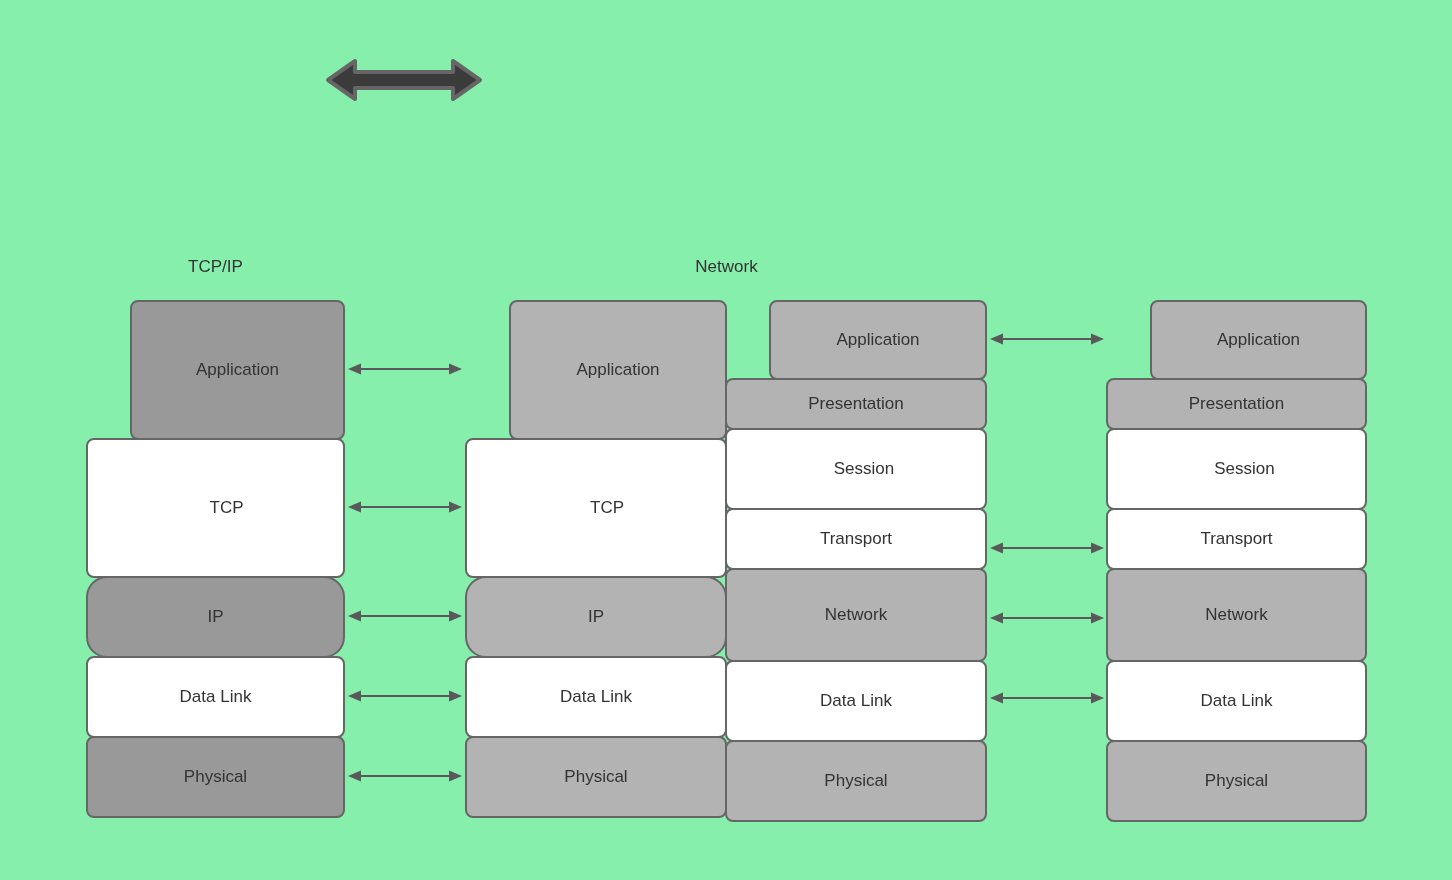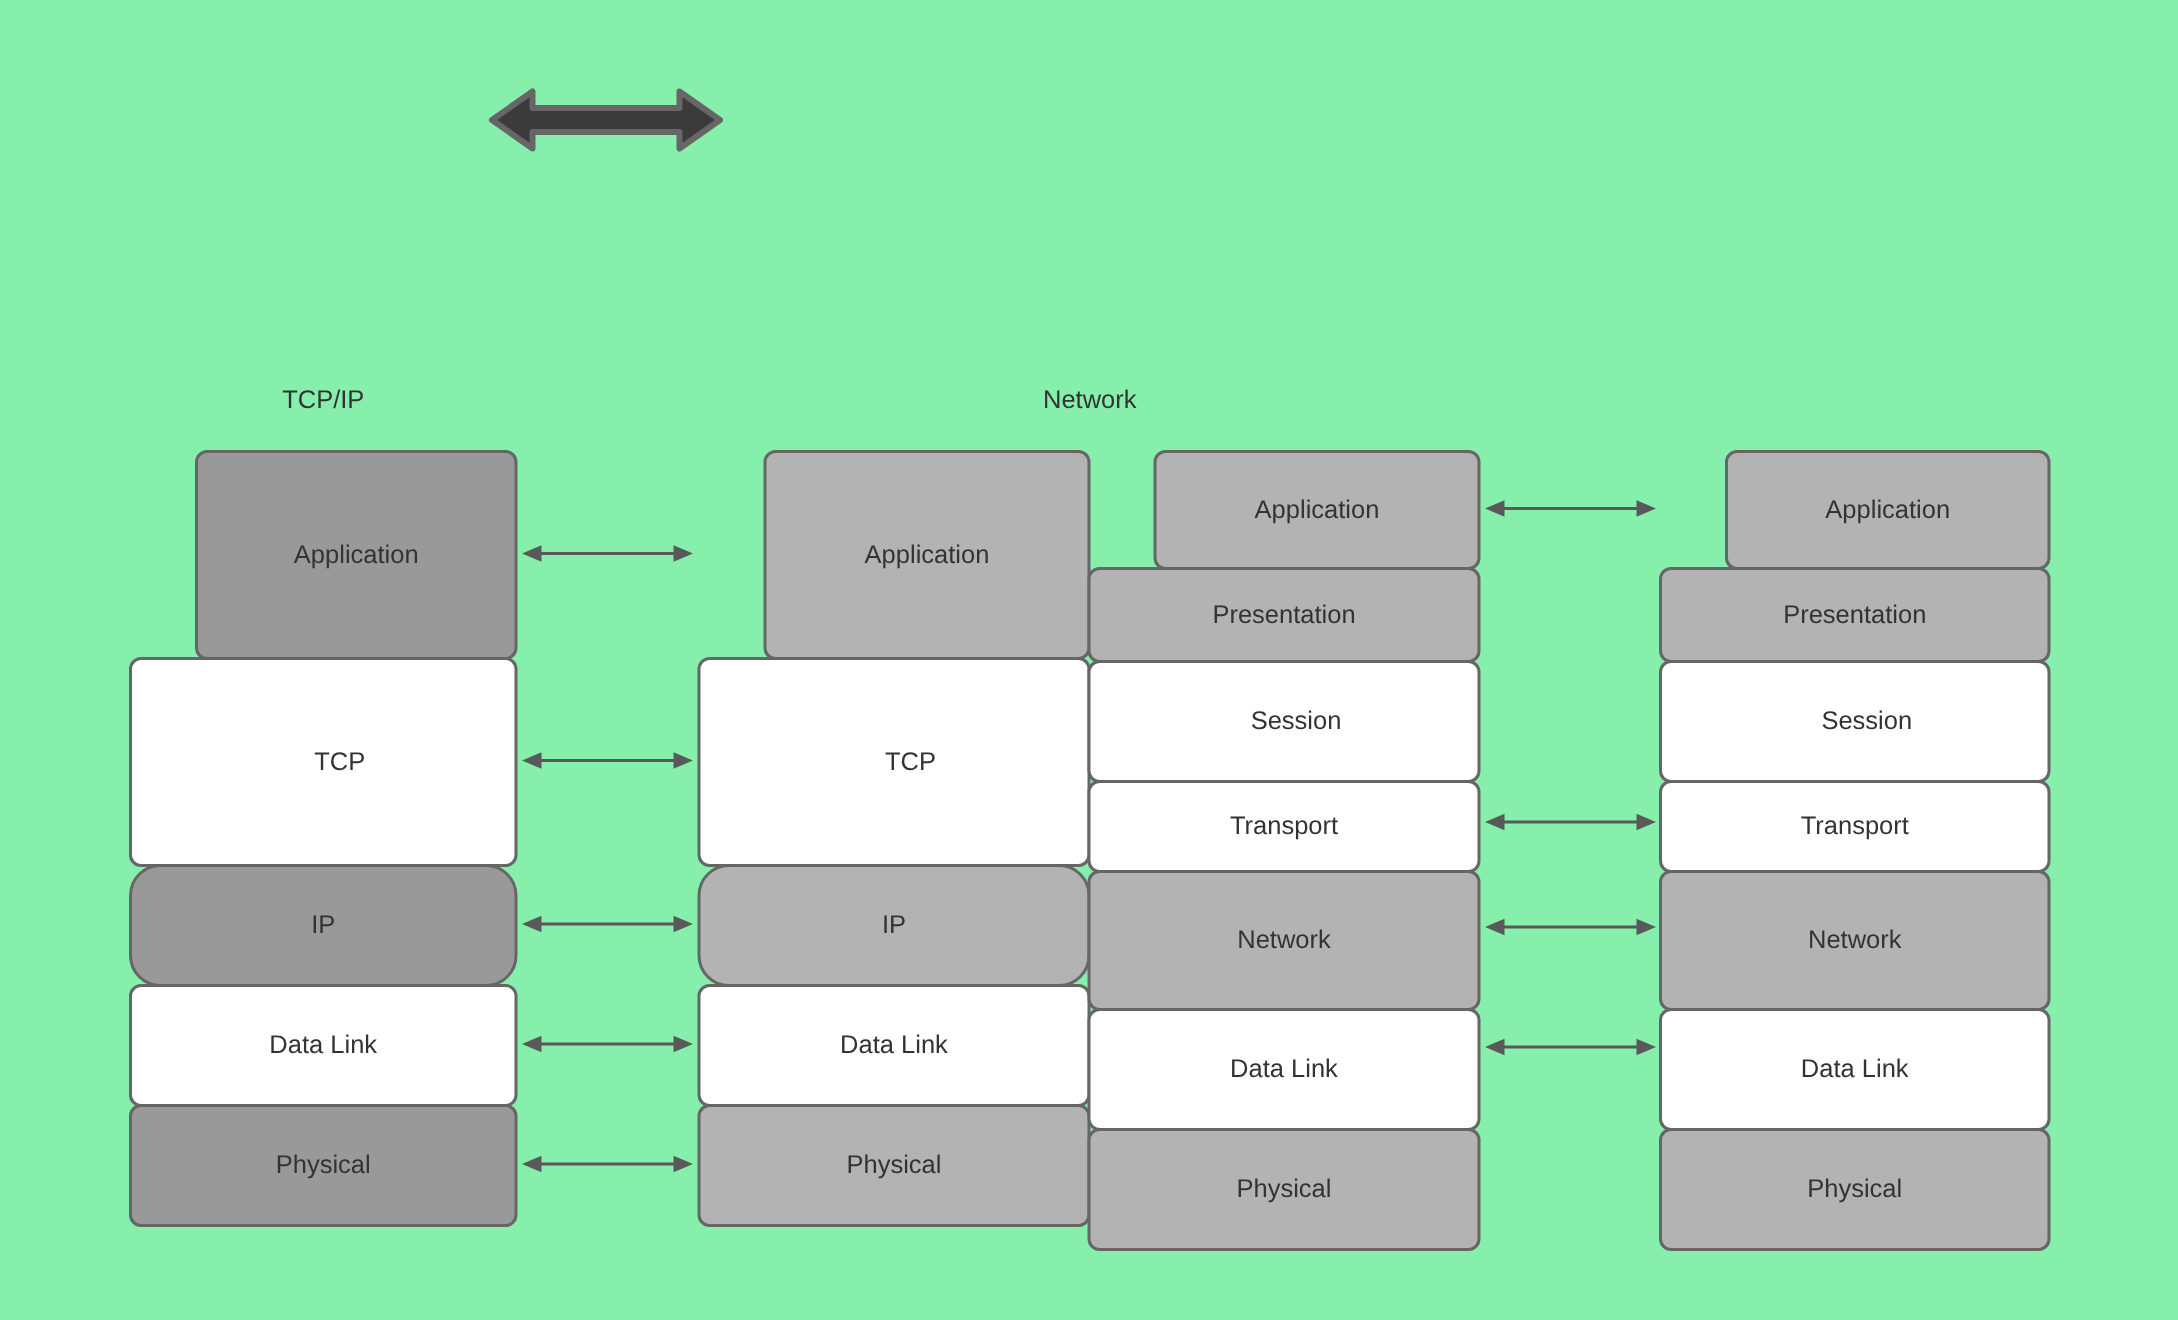--- a/index.html
+++ b/index.html
@@ -55,21 +55,21 @@
 
   
   .r1 { height: 140px; }
   .r2 { height: 140px; padding-left: 22px; }
   .r3 { height: 82px; border-radius: 21px; }
   .r4 { height: 82px; }
   .r5 { height: 82px; }
 
   
   .s1 { height: 80px; }
-  .s2 { height: 64px; text-align: center; }
+  .s2 { height: 52px; text-align: center; }
   .s3 { height: 82px; padding-left: 16px; }
   .s4 { height: 62px; }
   .s5 { height: 94px; }
   .s6 { height: 82px; }
   .s7 { height: 82px; }
 
   .connector { position: absolute; width: 116px; height: 14px; }
   .cl { left: 347px; }
   .cr { left: 989px; }
 </style>

